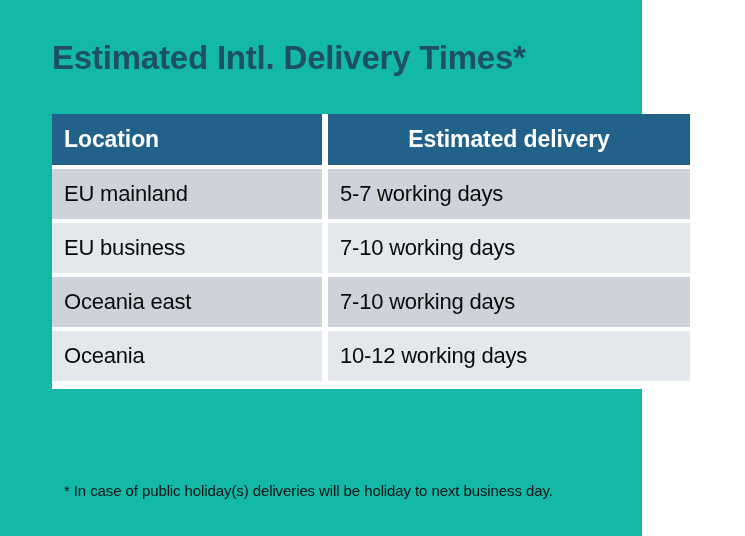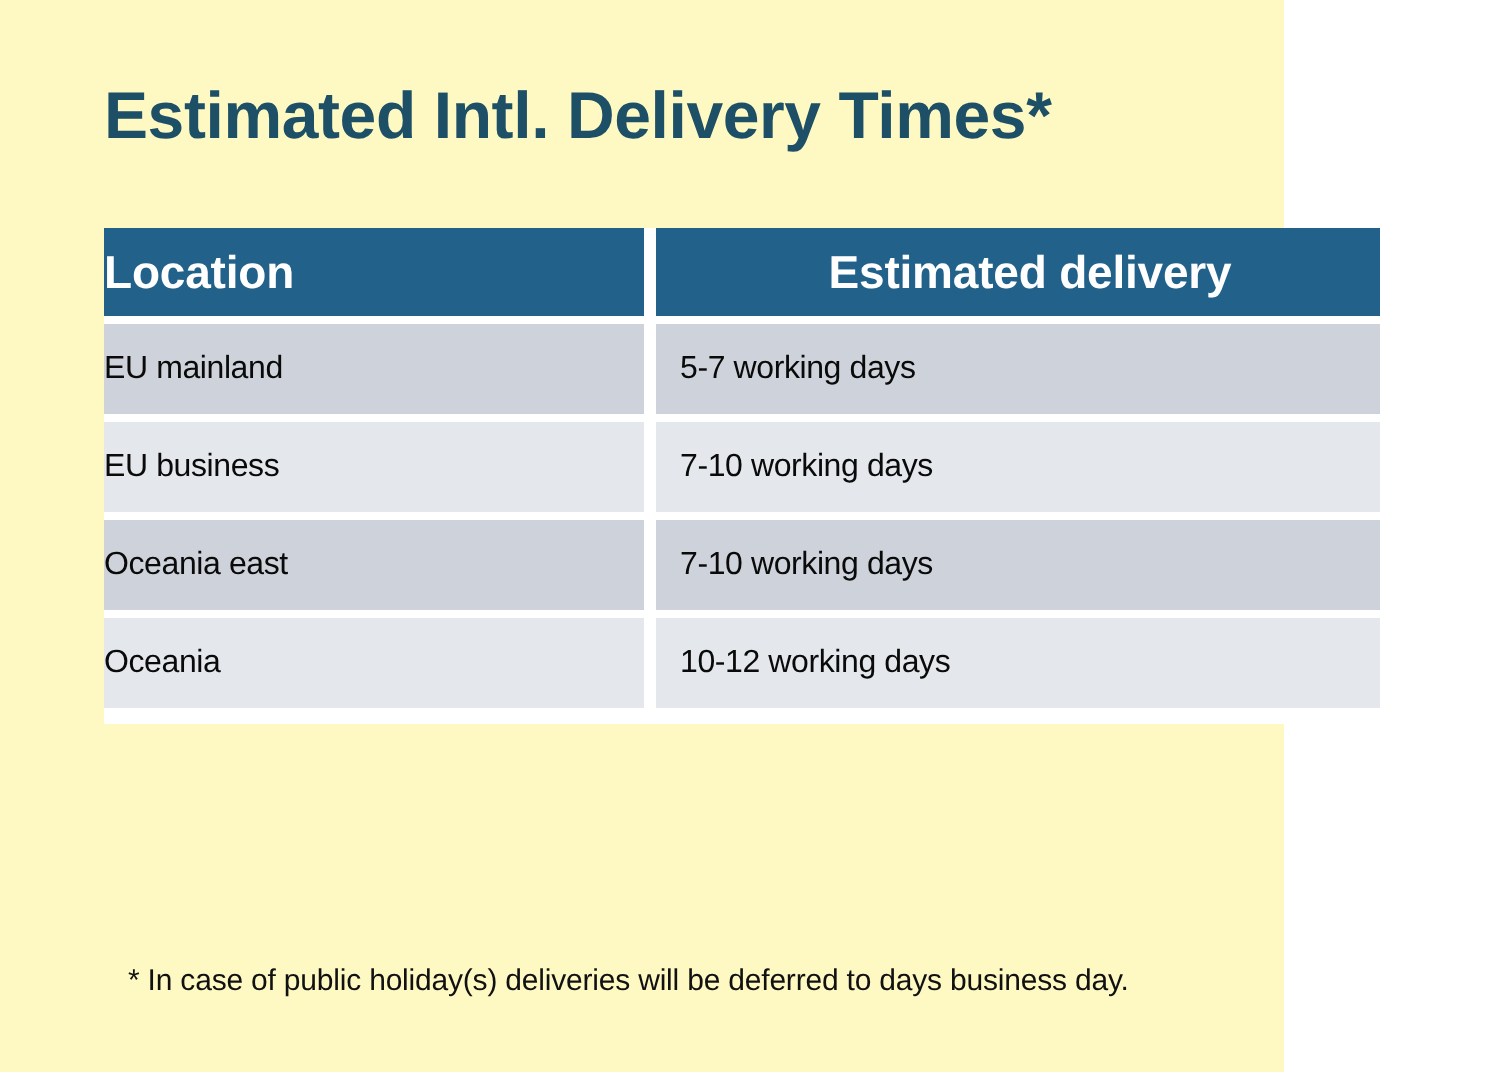--- a/index.html
+++ b/index.html
@@ -10,21 +10,21 @@
     width: 745px;
     height: 536px;
     background: #ffffff;
     font-family: "Liberation Sans", sans-serif;
     overflow: hidden;
   }
   .page {
     position: relative;
     width: 642px;
     height: 536px;
-    background: #fef9c3;
+    background: #14b8a6;
   }
   .page-title {
     position: absolute;
     left: 52px;
     top: 36px;
     font-size: 33px;
     font-weight: 700;
     letter-spacing: -0.2px;
     color: #1d4f66;
     line-height: 44px;
@@ -38,21 +38,21 @@
     border-collapse: separate;
     border-spacing: 0;
     table-layout: fixed;
   }
   .delivery-table col.col-location { width: 270px; }
   .delivery-table col.col-gap { width: 6px; }
   .delivery-table col.col-delivery { width: 362px; }
 
   .delivery-table th,
   .delivery-table td {
-    padding: 0;
+    padding: 12px;
     margin: 0;
   }
   .head-cell {
     background: #21618a;
     color: #ffffff;
     font-size: 23px;
     font-weight: 700;
     height: 44px;
     text-align: left;
     vertical-align: middle;
@@ -62,21 +62,21 @@
     white-space: nowrap;
   }
   .head-cell.delivery-head {
     padding-left: 12px;
     text-align: center;
   }
   .spacer-col {
     background: #ffffff;
   }
   .body-cell {
-    font-size: 16px;
+    font-size: 22px;
     font-weight: 400;
     color: #0a0a0a;
     height: 45px;
     vertical-align: middle;
     padding-left: 14px;
     box-sizing: border-box;
     letter-spacing: -0.2px;
     white-space: nowrap;
   }
   .body-cell.delivery-cell {
@@ -178,15 +178,15 @@
 
       <tr class="row-gap">
         <td></td>
         <td class="spacer-col"></td>
         <td></td>
       </tr>
 
     </tbody>
   </table>
 
-  <div class="footnote">* In case of public holiday(s) deliveries will be deferred to days business day.</div>
+  <div class="footnote">* In case of public holiday(s) deliveries will be holiday to next business day.</div>
 
 </div>
 
 </body></html>

